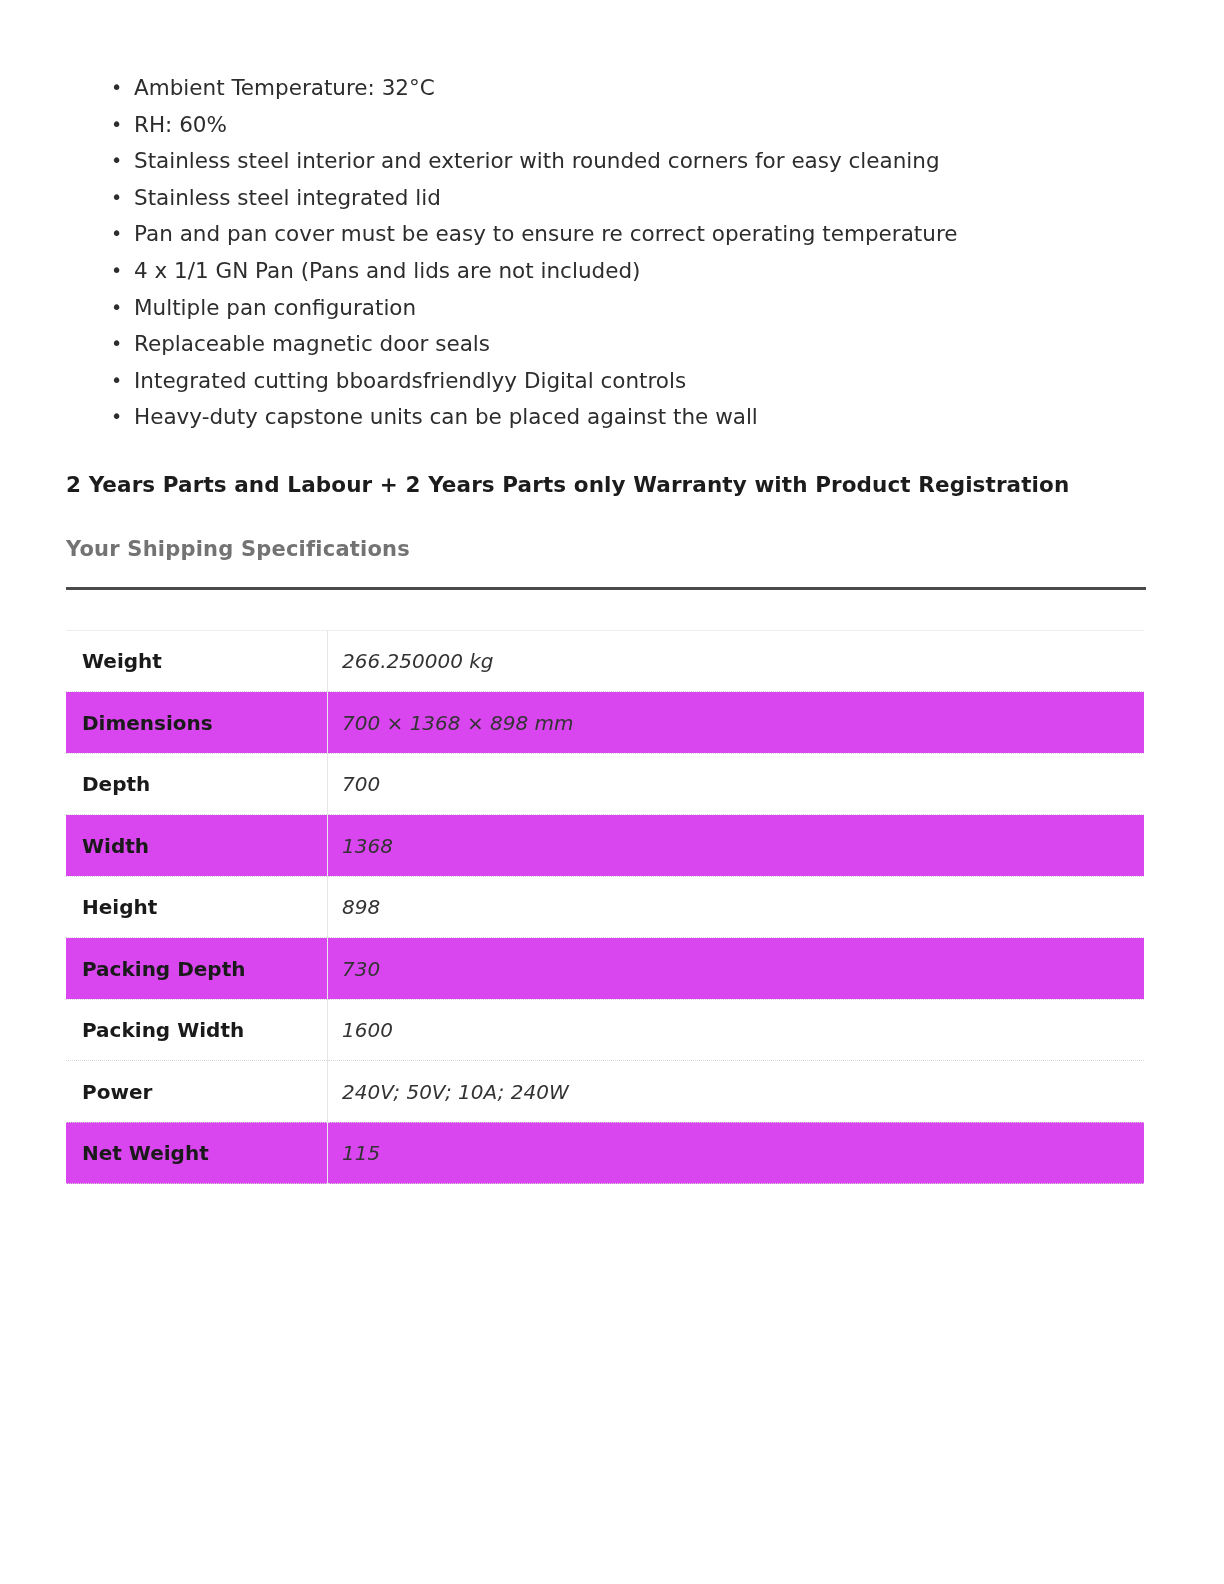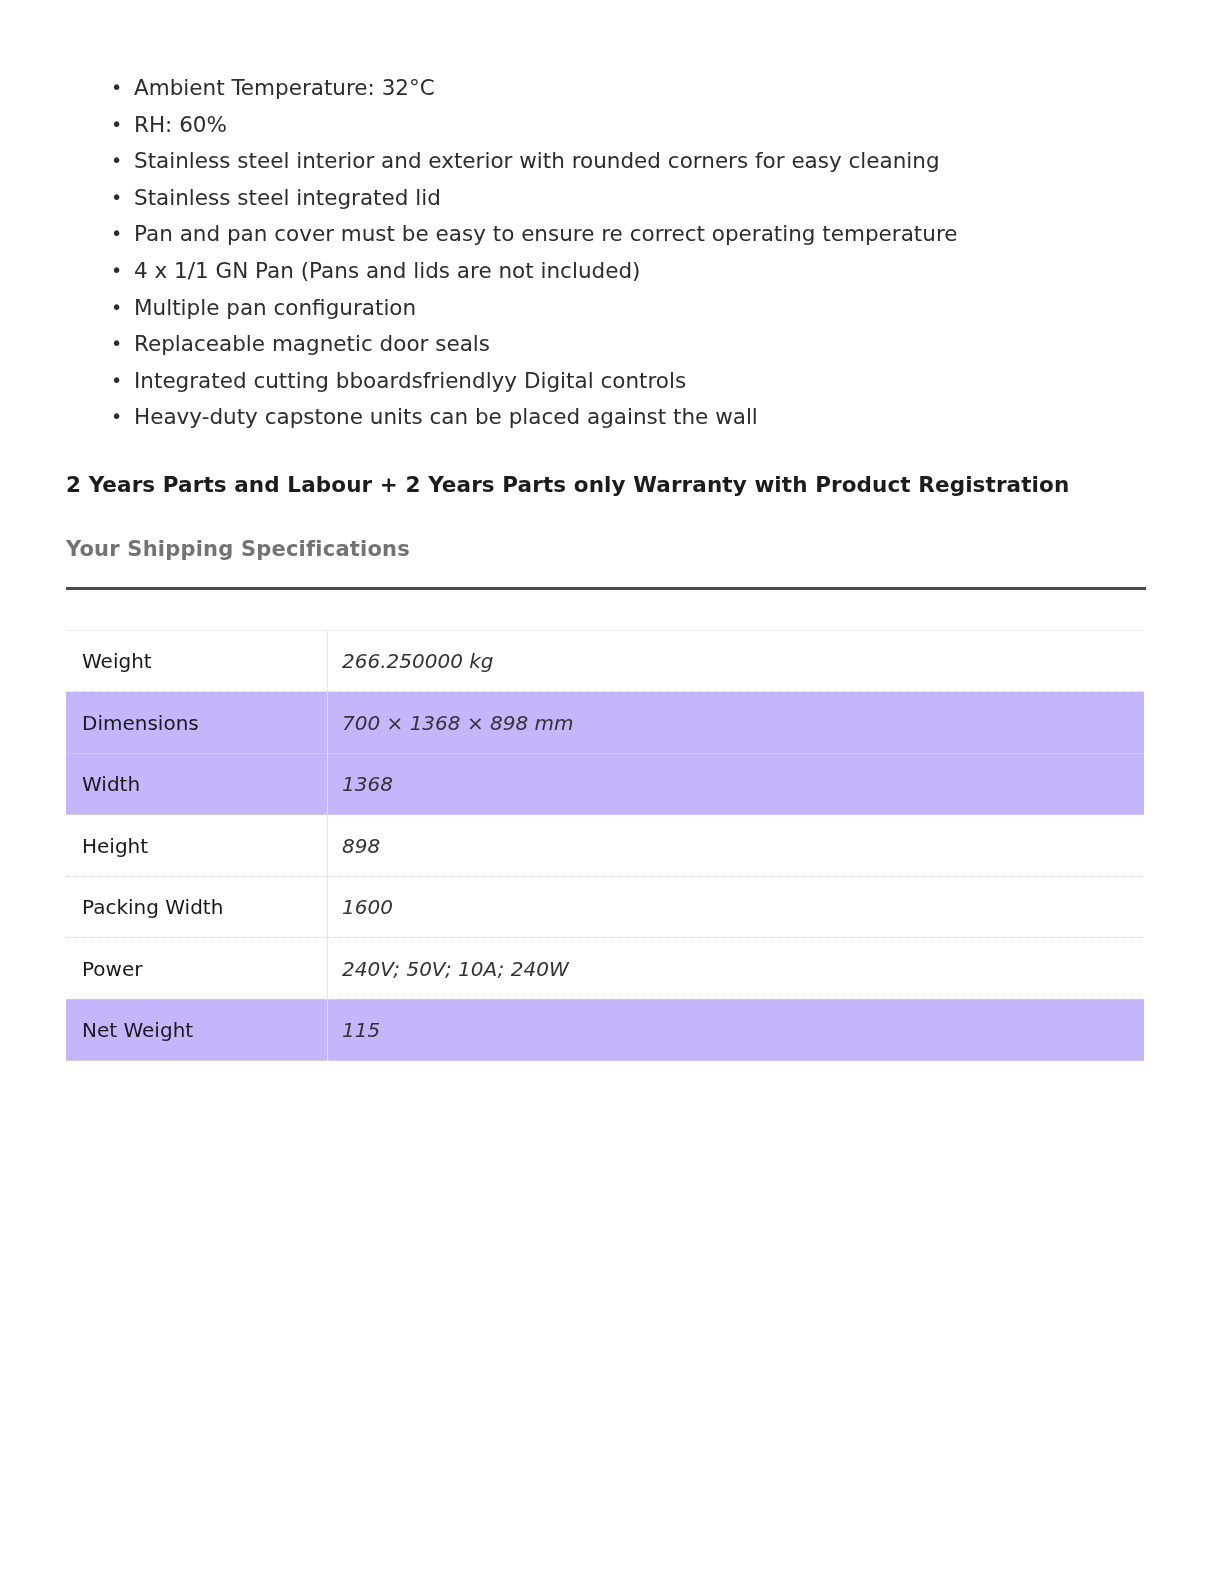--- a/index.html
+++ b/index.html
@@ -77,32 +77,32 @@
     height: 61.5px;
   }
   table.spec-table td {
     vertical-align: middle;
     font-size: 20px;
     padding: 0 0 0 16px;
     border-bottom: 1px dotted #d8d8d8;
   }
   table.spec-table td.label {
     width: 245px;
-    font-weight: normal;
+    font-weight: bold;
     color: #1a1a1a;
     border-right: 1px solid #e6e6e6;
     padding-left: 16px;
   }
   table.spec-table td.value {
     font-style: italic;
     color: #333333;
     padding-left: 14px;
   }
   table.spec-table tr.alt td {
-    background: #c4b5fd;
+    background: #d946ef;
   }
   table.spec-table tr:first-child td {
     border-top: 1px solid #ededed;
   }
 </style>
 </head>
 <body>
 
 <div class="page">
 
@@ -129,27 +129,35 @@
     <table class="spec-table">
       <tbody>
         <tr>
           <td class="label">Weight</td>
           <td class="value">266.250000 kg</td>
         </tr>
         <tr class="alt">
           <td class="label">Dimensions</td>
           <td class="value">700 × 1368 × 898 mm</td>
         </tr>
+        <tr>
+          <td class="label">Depth</td>
+          <td class="value">700</td>
+        </tr>
         <tr class="alt">
           <td class="label">Width</td>
           <td class="value">1368</td>
         </tr>
         <tr>
           <td class="label">Height</td>
           <td class="value">898</td>
+        </tr>
+        <tr class="alt">
+          <td class="label">Packing Depth</td>
+          <td class="value">730</td>
         </tr>
         <tr>
           <td class="label">Packing Width</td>
           <td class="value">1600</td>
         </tr>
         <tr>
           <td class="label">Power</td>
           <td class="value">240V; 50V; 10A; 240W</td>
         </tr>
         <tr class="alt">

